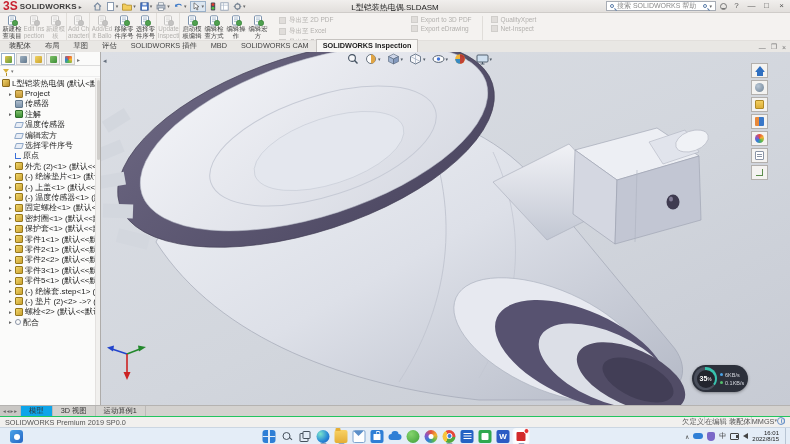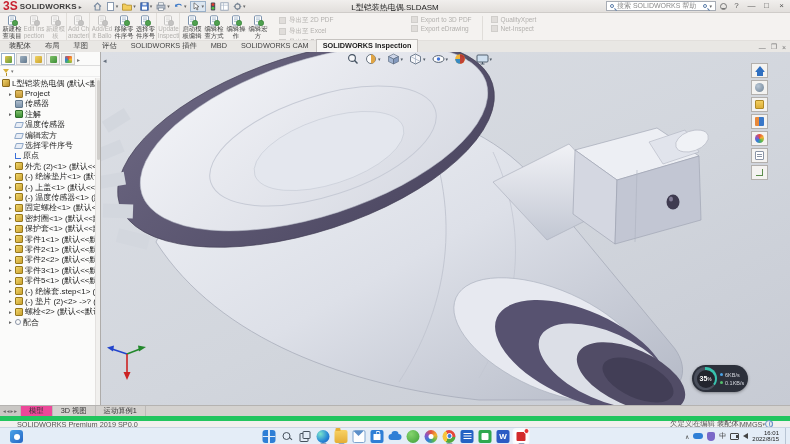--- a/index.html
+++ b/index.html
@@ -109,25 +109,25 @@
 .monpct .pcts{font-size:4.5px;font-weight:normal;margin-top:2px}
 .monrows{flex:1;display:flex;flex-direction:column;justify-content:center;gap:2px;padding-left:3px}
 .monrow{display:flex;align-items:center;gap:2px;font-size:5.5px;color:#d5d8df;white-space:nowrap}
 .dot{width:3px;height:3px;border-radius:50%;flex:none}
 .dot-up{background:#4aa3e8}.dot-dn{background:#53c06b}
 
 
 .doctabs{height:11px;flex:none;background:#d4d2cf;display:flex;align-items:stretch;font-size:7.3px;color:#333;border-top:1px solid #b5b3b1}
 .dnav{display:flex;align-items:center;gap:1px;padding:0 3px;color:#666;font-size:5.5px;background:#c9c7c4;border-right:1px solid #bcbab8}
 .dtab{padding:0 8px;display:flex;align-items:center;border-right:1px solid #bcbab8;cursor:pointer;white-space:nowrap}
-.dtab.active{background:#ec4899}
-
-
-.statusbar{height:11px;flex:none;background:#f1f0ee;border-top:5px solid #22c55e;display:flex;align-items:center;font-size:7.3px;color:#555;padding:0 17px}
-.sb-right{margin-left:auto;display:flex;align-items:center;gap:0}
+.dtab.active{background:#0ea5e9}
+
+
+.statusbar{height:11px;flex:none;background:#f1f0ee;border-top:1px solid #22c55e;display:flex;align-items:center;font-size:7.3px;color:#555;padding:0 5px}
+.sb-right{margin-left:auto;display:flex;gap:0}
 .sb-sep{width:1px;height:7px;background:#ccc}
 .globe{width:8px;height:8px;border-radius:50%;border:1px solid #6a93c8;position:relative}
 .globe::after{content:"";position:absolute;left:2.5px;top:0;width:2px;height:6px;border-left:1px solid #6a93c8;border-right:1px solid #6a93c8;border-radius:50%}
 
 
 .taskbar{height:17px;flex:none;background:#e4edf7;border-top:1px solid #cbd6e2;position:relative}
 .tb-left{position:absolute;left:10px;top:2px}
 .tb-widget{width:13px;height:13px;border-radius:3px;background:linear-gradient(135deg,#4aa3e8,#2566c4);position:relative}
 .tb-widget::after{content:"";position:absolute;inset:3.5px;background:#fff;border-radius:50%}
 .tb-center{position:absolute;left:50%;transform:translateX(-50%);display:flex;gap:5px;align-items:center;height:100%}

